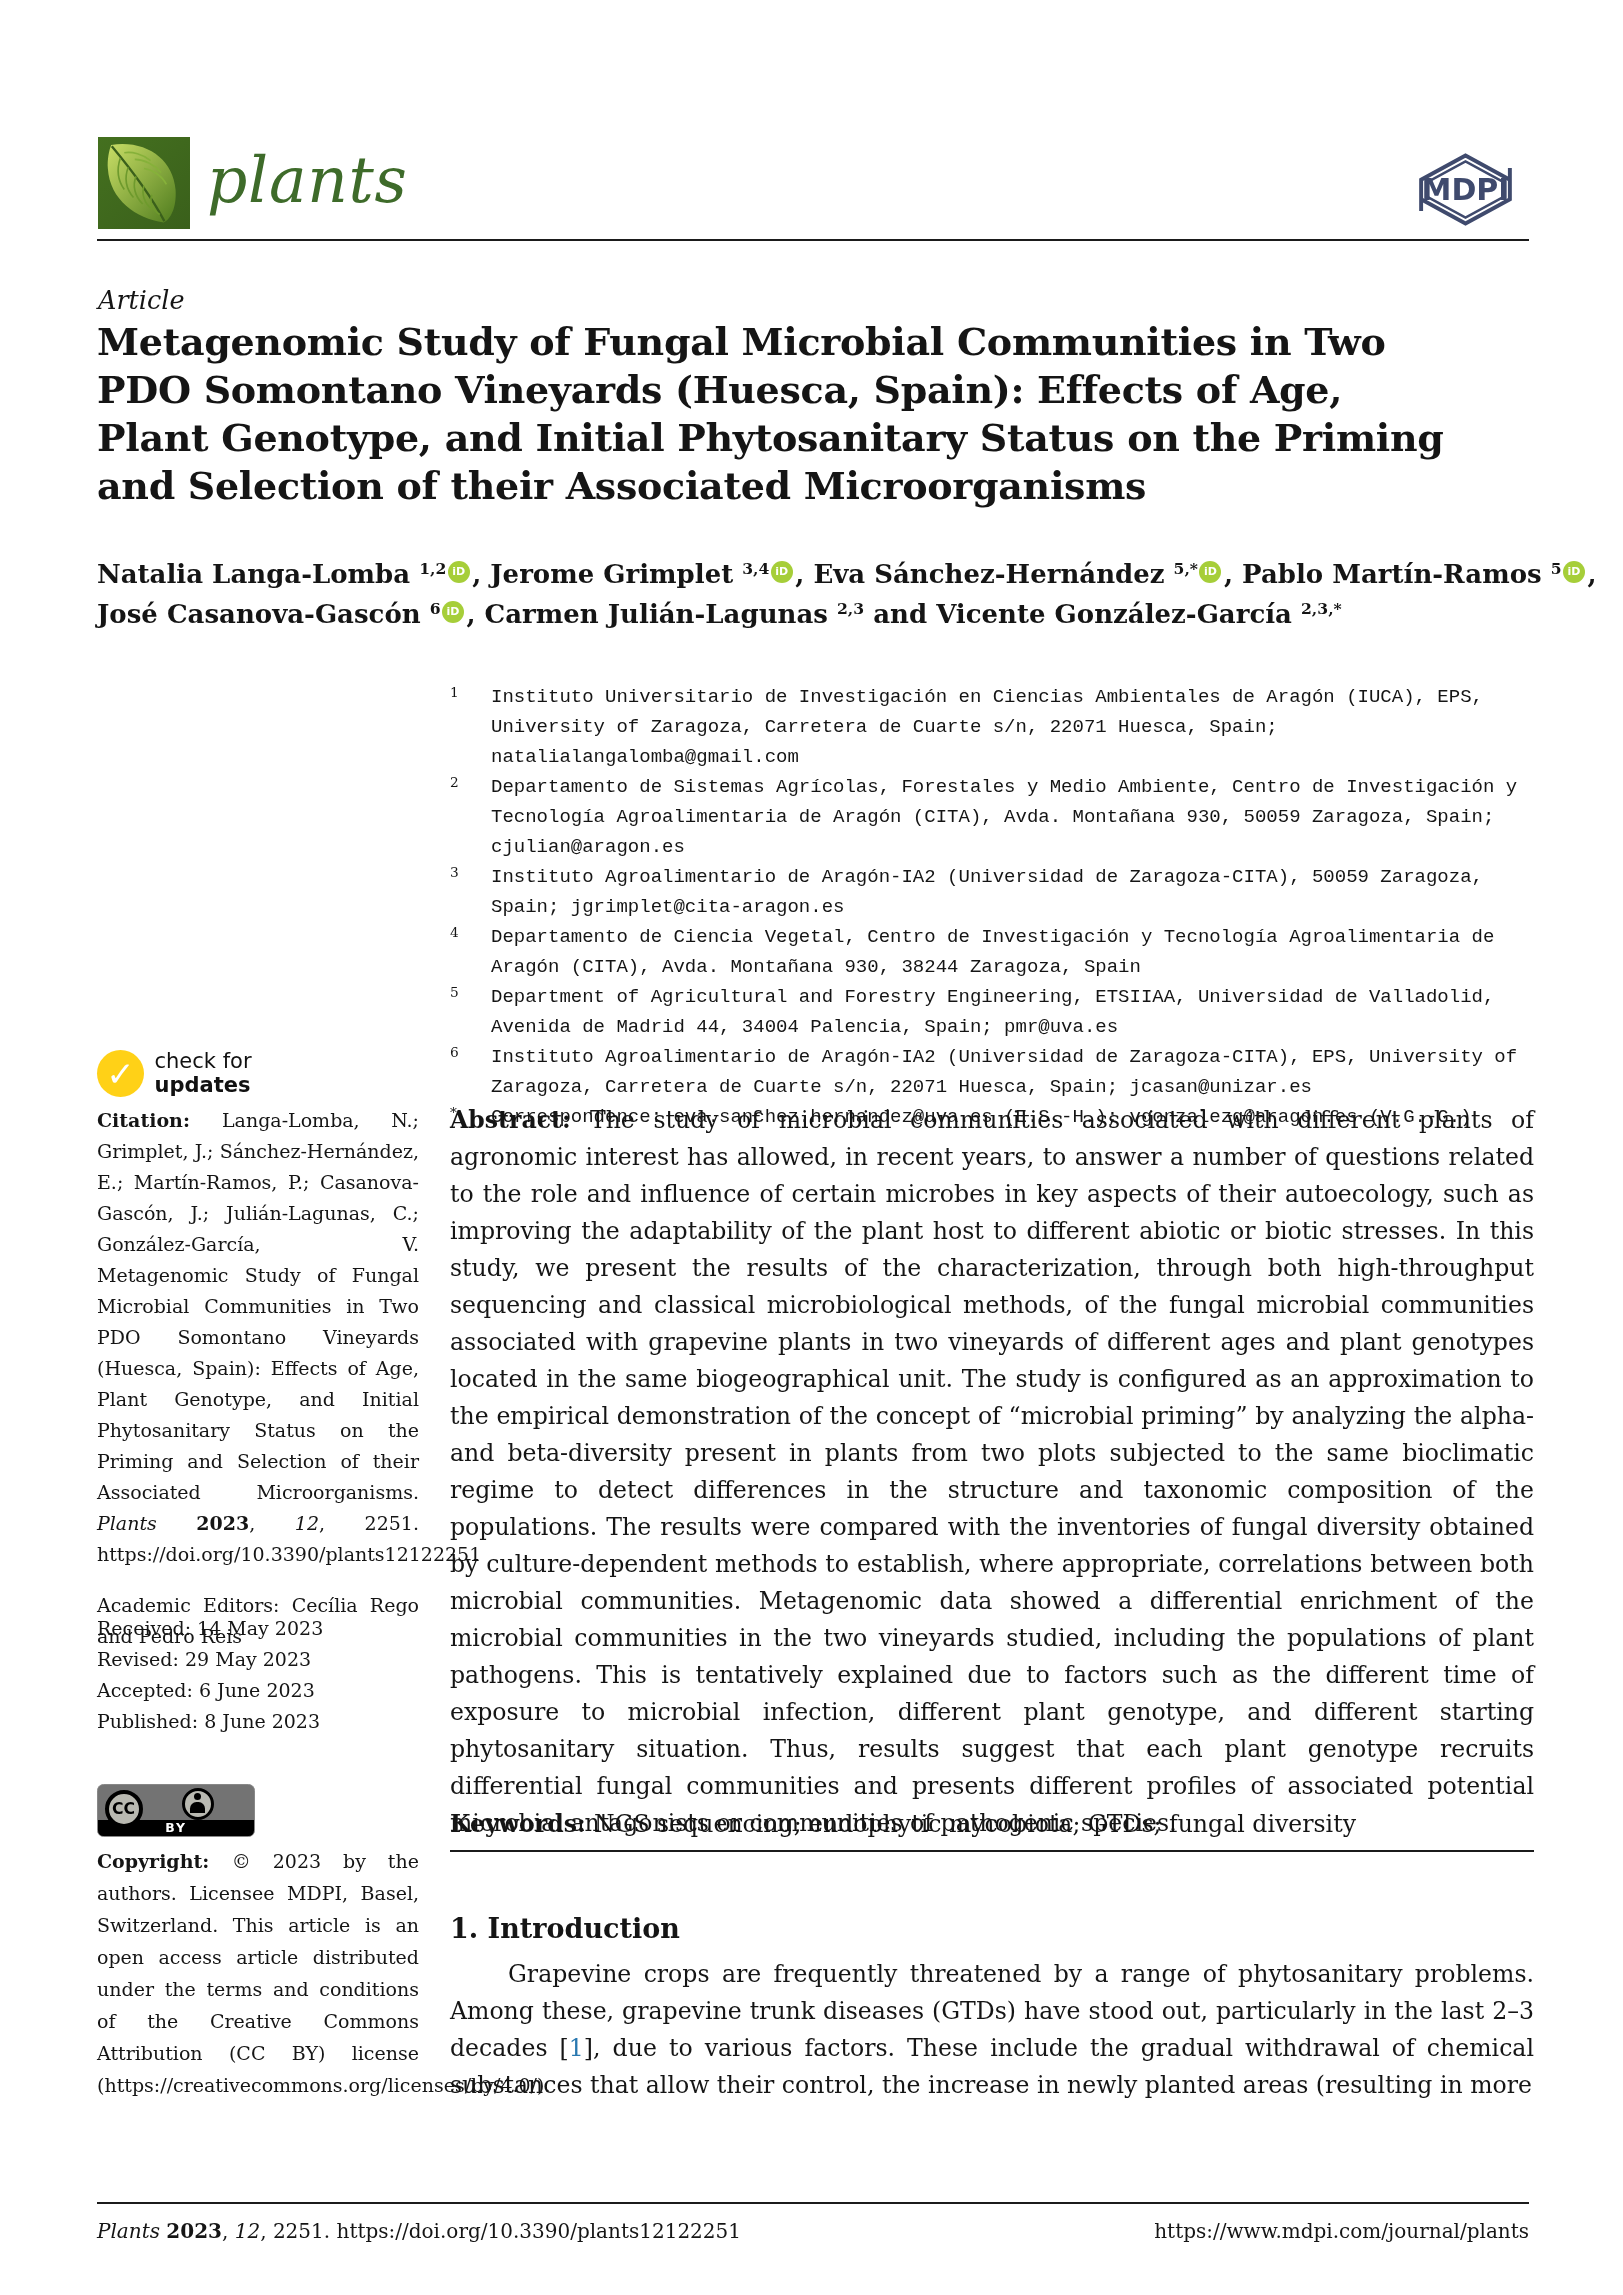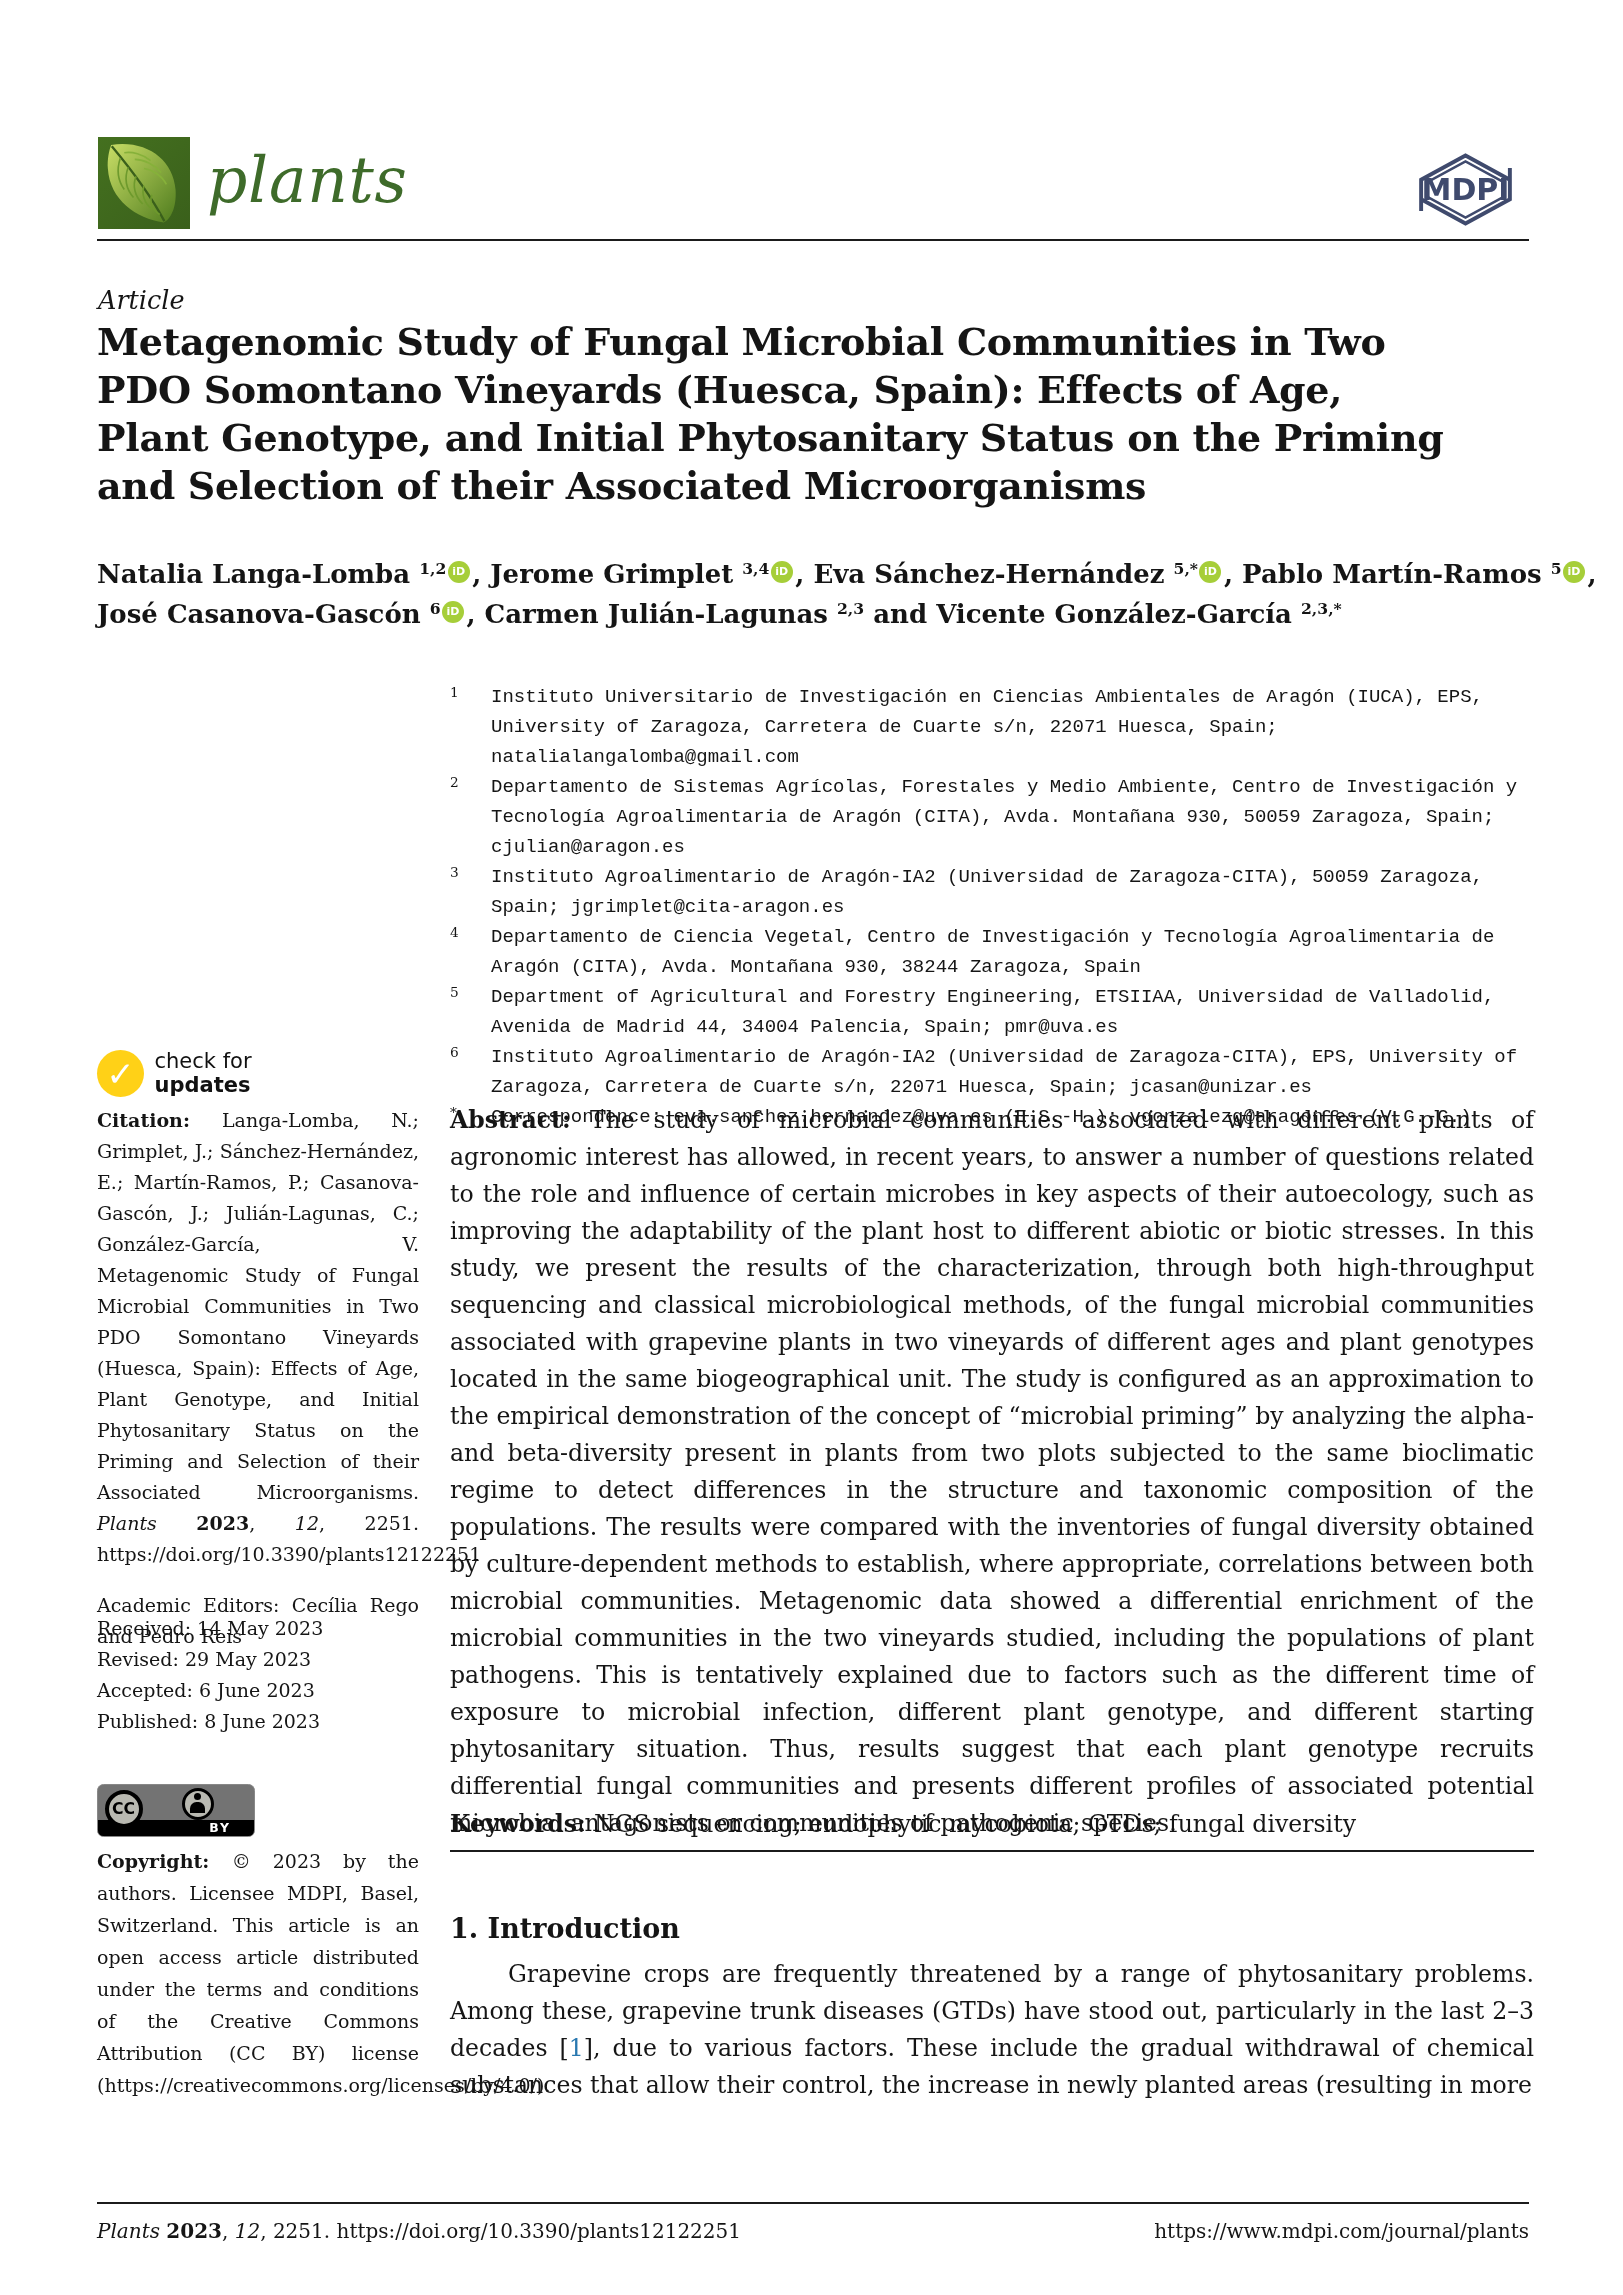--- a/index.html
+++ b/index.html
@@ -48,21 +48,21 @@
     text-align:justify;}
   .citation{top:1105px;}
   .editors{top:1590px;}
   .dates{top:1613px; line-height:31px; white-space:pre-line; text-align:left;}
   .copyright{top:1845px; line-height:32px;}
 
   .cc-badge{position:absolute; left:97px; top:1784px; width:156px; height:51px;
     background:#737373; border-radius:6.5px; overflow:hidden; border:1.3px solid #888;}
   .cc-bar{position:absolute; left:0; bottom:0; width:100%; height:15.7px; background:#000;
     color:#fff; font-family:"DejaVu Sans","Liberation Sans",sans-serif; font-size:12.4px;
-    font-weight:bold; text-align:center; line-height:15.7px; letter-spacing:2px;padding-left:44px;}
+    font-weight:bold; text-align:center; line-height:15.7px; letter-spacing:2px;}
   .cc-circle{position:absolute; left:6.5px; top:5.2px; width:30px; height:30px; border:4.6px solid #000;
     border-radius:50%; background:#b9b9b1; color:#000; font-family:"DejaVu Sans","Liberation Sans",sans-serif;
     font-size:15.7px; font-weight:bold; text-align:center; line-height:30px; z-index:2;}
   .cc-person{position:absolute; left:84px; top:2.6px; width:26px; height:26px; border:3.9px solid #000;
     border-radius:50%; background:#b9b9b1;}
   .cc-head{position:absolute; left:9.2px; top:2.6px; width:7.2px; height:7.2px; border-radius:50%; background:#000;}
   .cc-body{position:absolute; left:5.2px; top:11px; width:15px; height:11px; background:#000;
     border-radius:6.5px 6.5px 0 0;}
 
   

